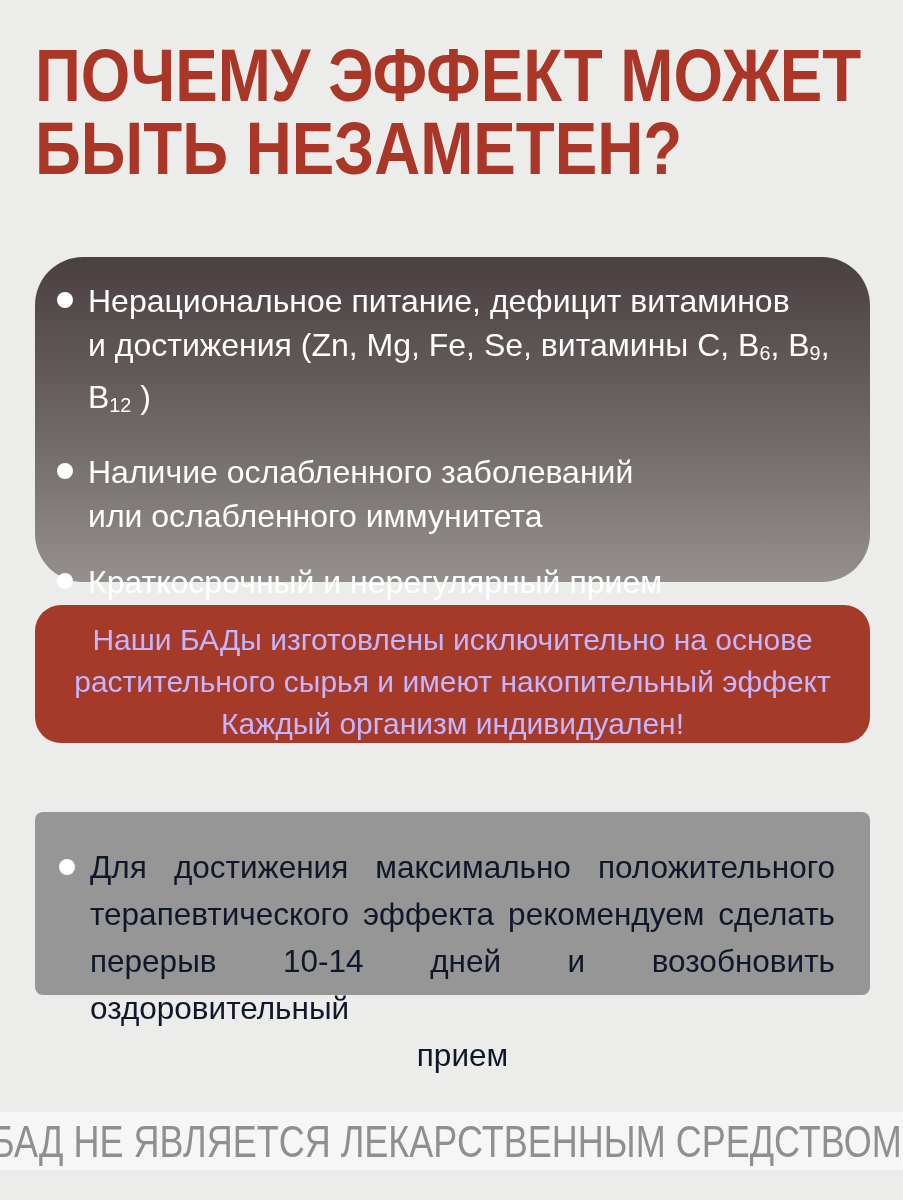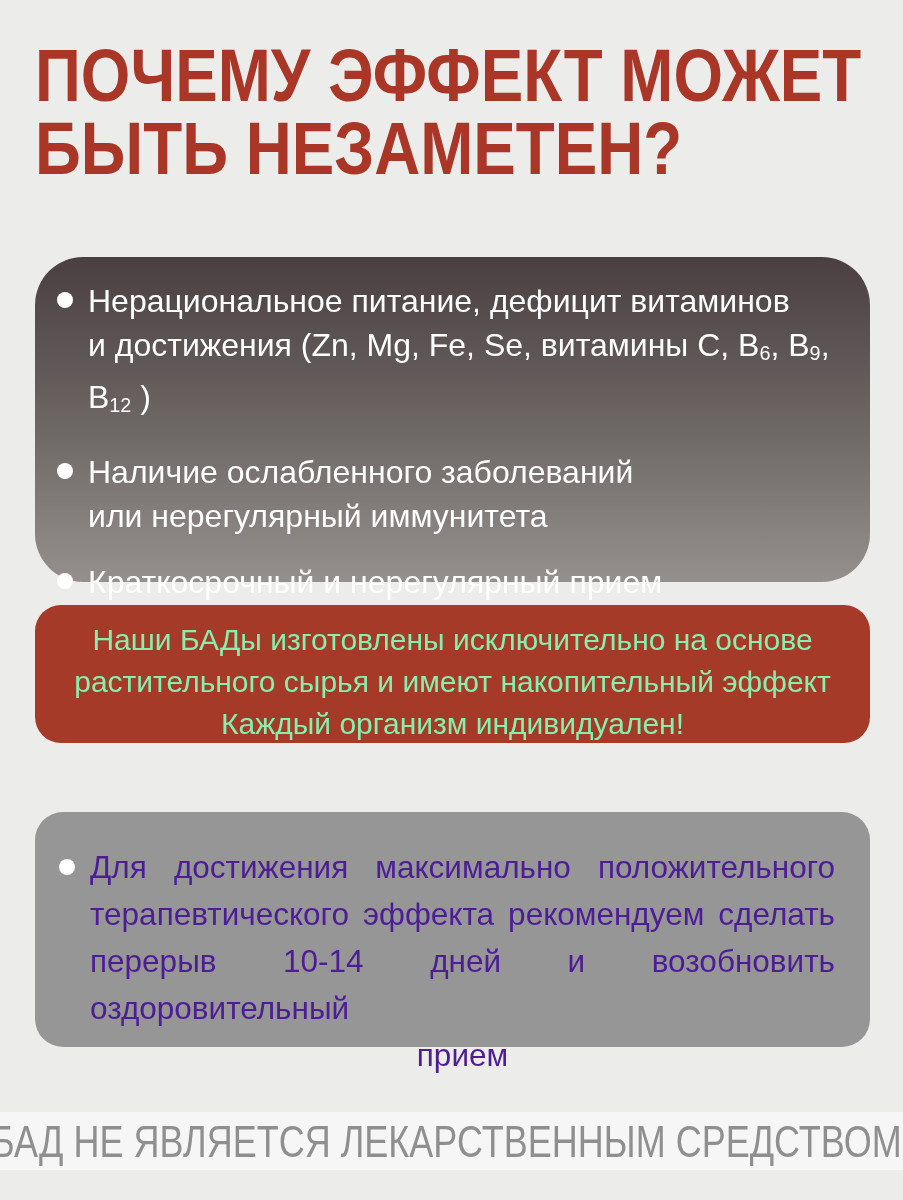--- a/index.html
+++ b/index.html
@@ -41,31 +41,31 @@
     position:absolute;left:0;top:13px;
     width:16px;height:16px;border-radius:50%;
     background:#ffffff;
   }
   .vsub{font-size:0.62em;vertical-align:-0.22em;}
   
   .info-card{
     top:605px;height:138px;
     border-radius:26px;
     background:#a53a28;
-    color:#86efac;
+    color:#c4b5fd;
     text-align:center;
     padding-top:14px;
     font-size:30px;line-height:42px;
   }
   
   .advice-card{
-    top:812px;height:235px;
-    border-radius:28px;
+    top:812px;height:183px;
+    border-radius:8px;
     background:#969696;
-    color:#4c1d95;
+    color:#0f172a;
     padding:32px 35px 0 24px;
   }
   .advice-card .bullet-item{font-size:31.5px;line-height:47px;margin-bottom:0;}
   .advice-card .dot{top:15px;}
   .jline{text-align:justify;text-align-last:justify;}
   .lline{text-align:center;}
   
   .bottom-bar{
     position:absolute;left:0;top:1112px;
     width:903px;height:58px;
@@ -93,21 +93,21 @@
 
     <div class="bullet-item">
       <span class="dot"></span>
       <div>Нерациональное питание, дефицит витаминов</div>
       <div><span>и достижения (Zn, Mg, Fe, Se, витамины C, B</span><span class="vsub">6</span><span>, B</span><span class="vsub">9</span><span>, B</span><span class="vsub">12</span><span> )</span></div>
     </div>
 
     <div class="bullet-item">
       <span class="dot"></span>
       <div>Наличие ослабленного заболеваний</div>
-      <div>или нерегулярный иммунитета</div>
+      <div>или ослабленного иммунитета</div>
     </div>
 
     <div class="bullet-item">
       <span class="dot"></span>
       <div>Краткосрочный и нерегулярный прием</div>
     </div>
 
   </div>
 
   <div class="card info-card">

